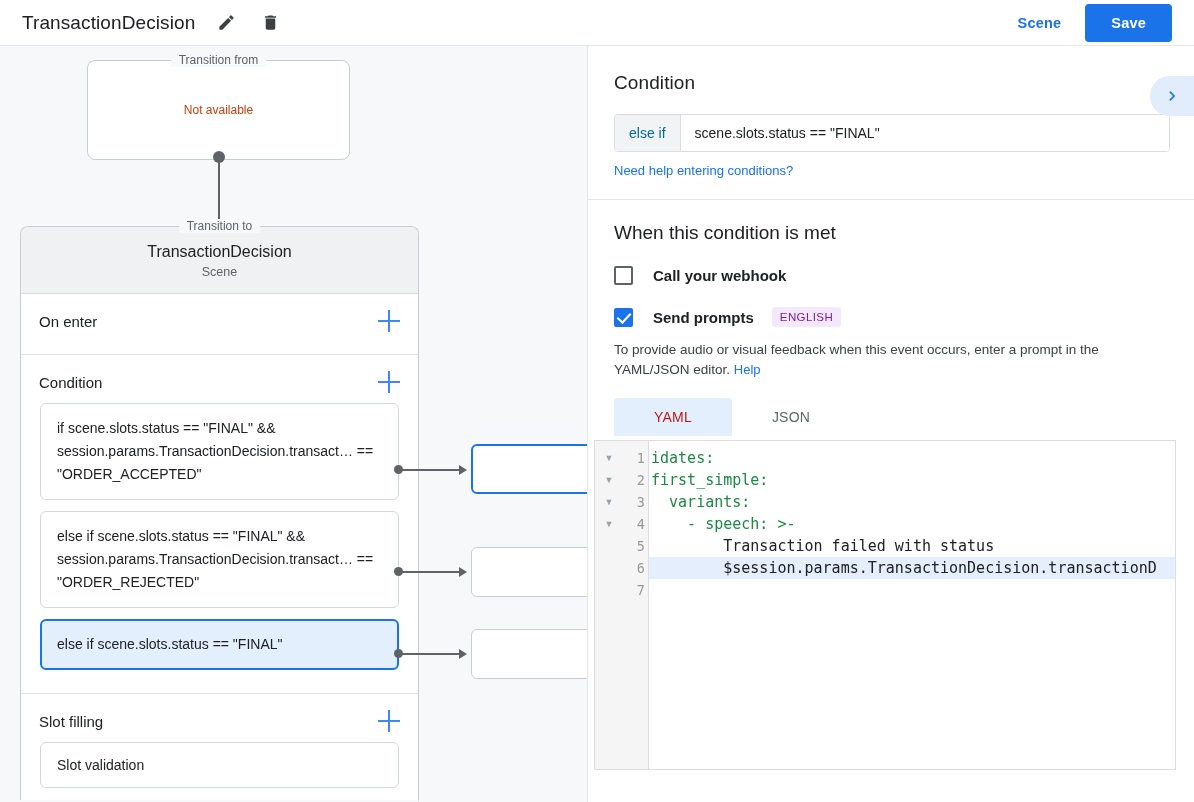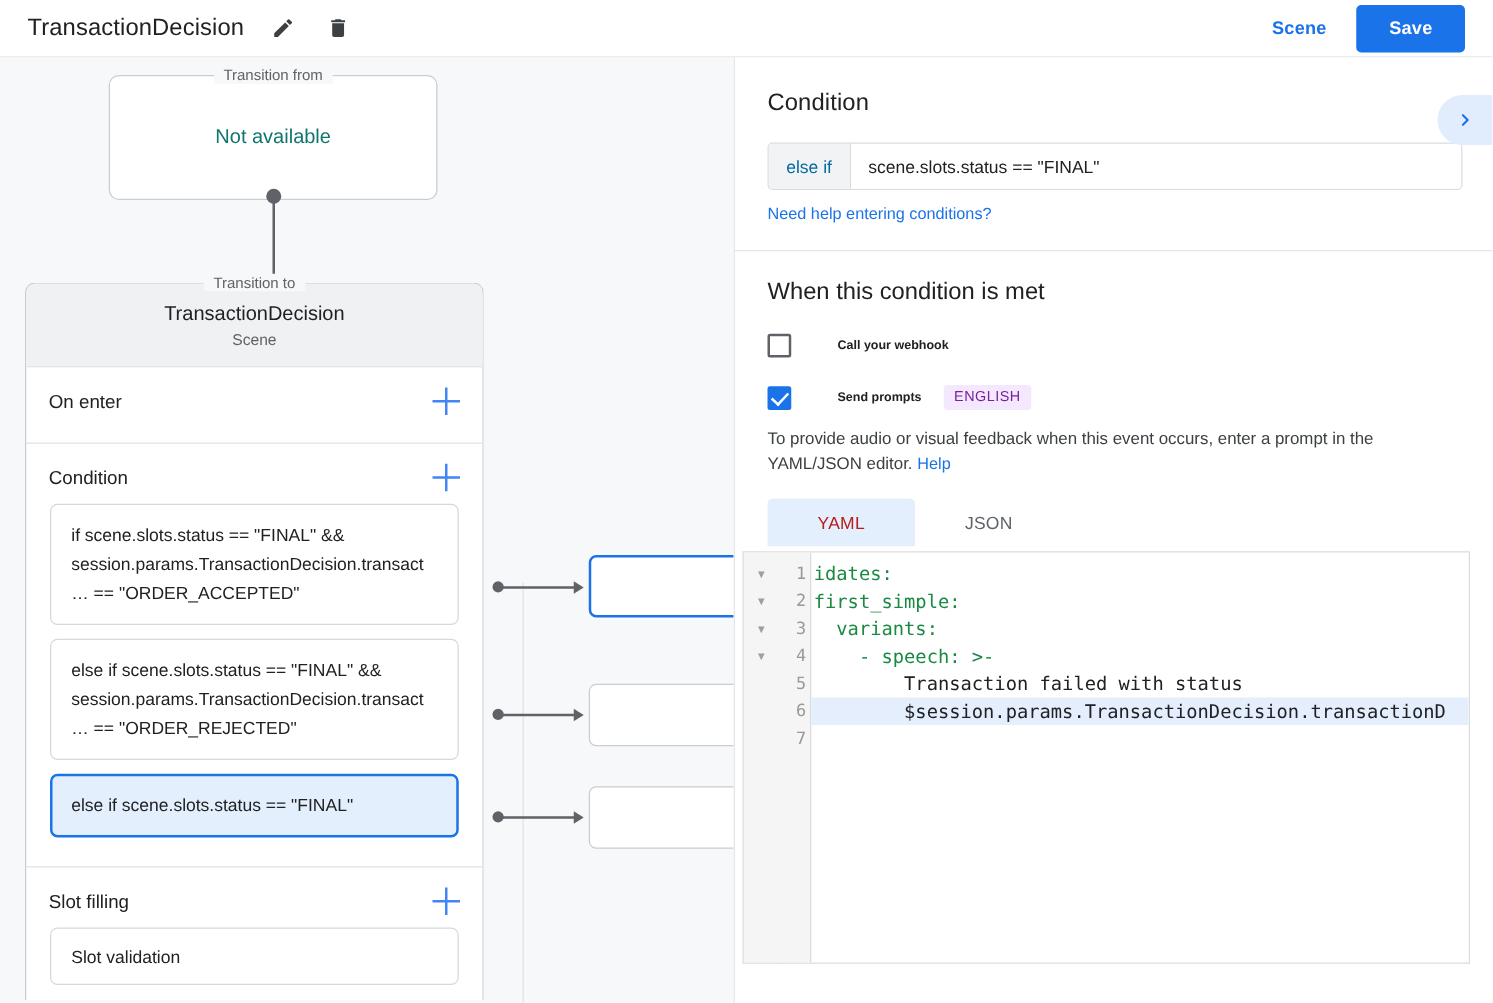--- a/index.html
+++ b/index.html
@@ -87,35 +87,35 @@
     white-space: nowrap;
   }
 
   #transition-from {
     left: 87px; top: 14px;
     width: 263px; height: 100px;
   }
   #transition-from .body {
     display: flex; align-items: center; justify-content: center;
     height: 100%;
-    font-size: 16px;
-    color: #0f766e;
+    font-size: 12px;
+    color: #c2410c;
   }
 
   
   #connector {
     position: absolute; left: 211px; top: 104px;
     width: 16px; height: 118px;
   }
 
   
   #scene-card {
     position: absolute;
     left: 20px; top: 180px;
-    width: 367px;
+    width: 399px;
     background: #fff;
     border: 1px solid #c9cdd1;
     border-radius: 8px 8px 0 0;
     border-bottom: none;
   }
   #scene-header {
     background: #f0f1f2;
     border-radius: 7px 7px 0 0;
     border-bottom: 1px solid #dadce0;
     padding: 16px 0 14px;
@@ -286,22 +286,22 @@
   .checkbox.checked:after {
     content: "";
     position: absolute;
     left: 4px; top: 0px;
     width: 6px; height: 11px;
     border: solid #fff;
     border-width: 0 2px 2px 0;
     transform: rotate(43deg);
   }
   .check-label {
-    margin-left: 37px;
-    font-size: 10px;
+    margin-left: 20px;
+    font-size: 15px;
     color: #202124;
     font-weight: 700;
   }
   #lang-badge {
     margin-left: 18px;
     background: #f3e8fd;
     color: #7b1fa2;
     font-size: 11.5px;
     letter-spacing: .4px;
     padding: 4px 8px;

